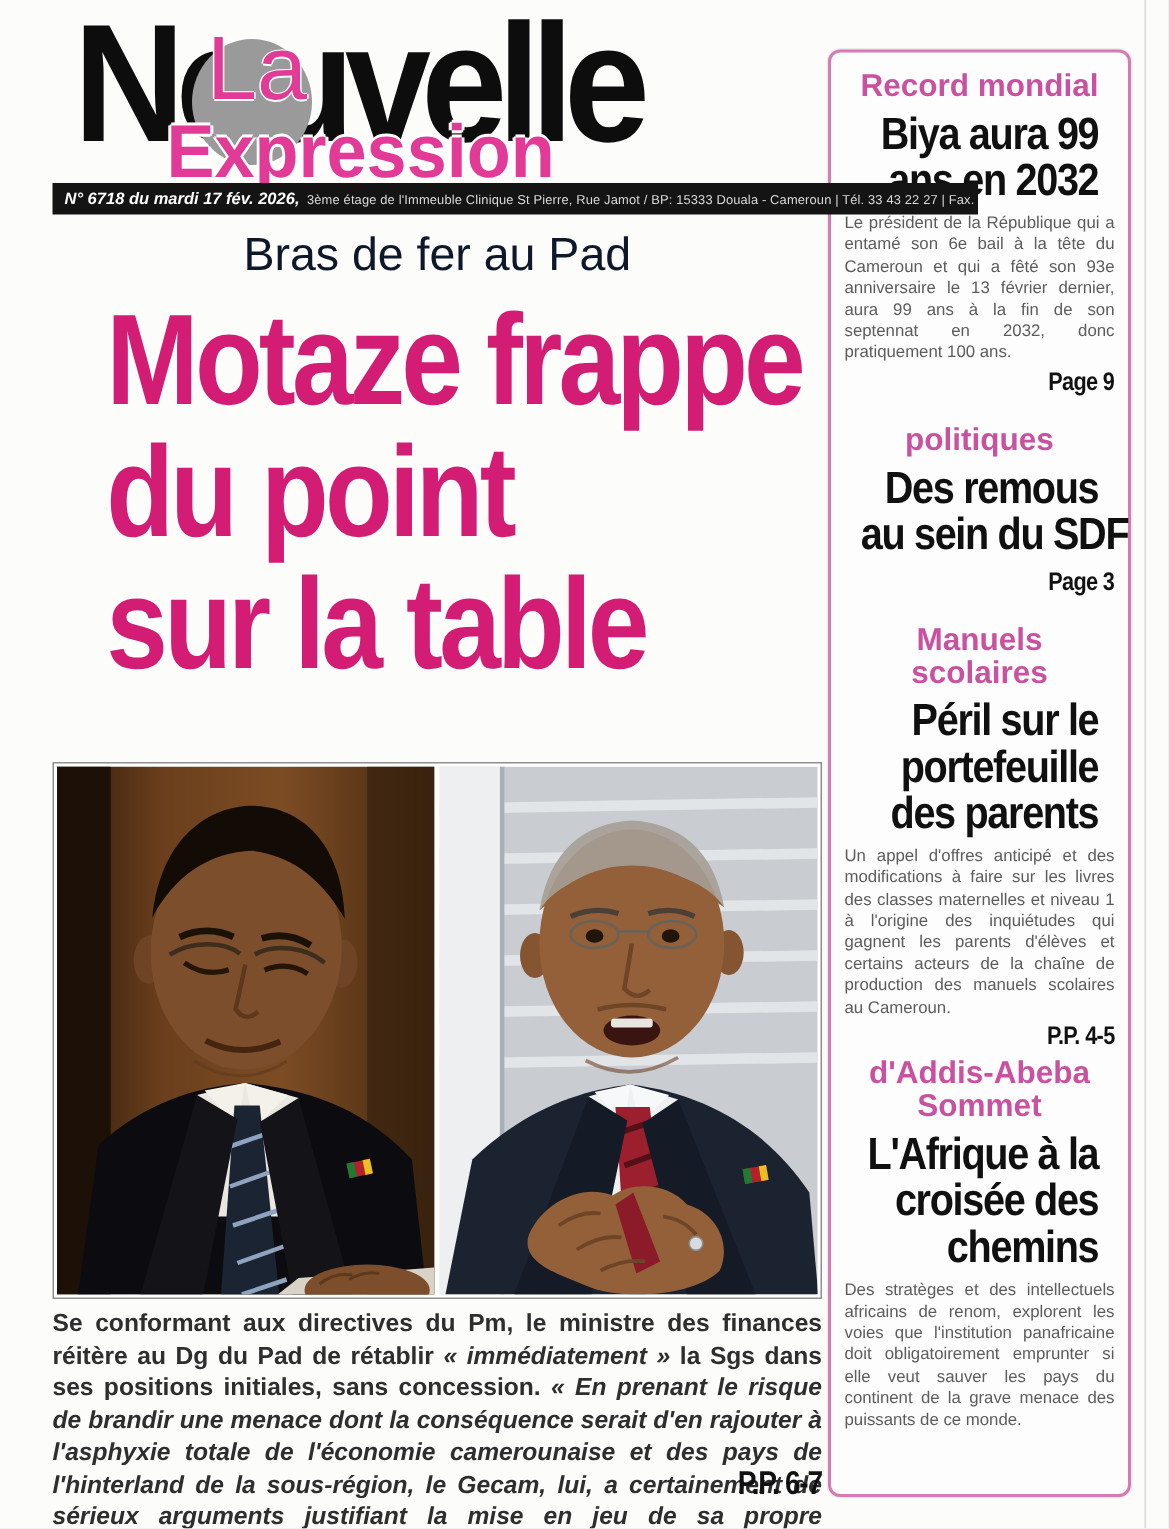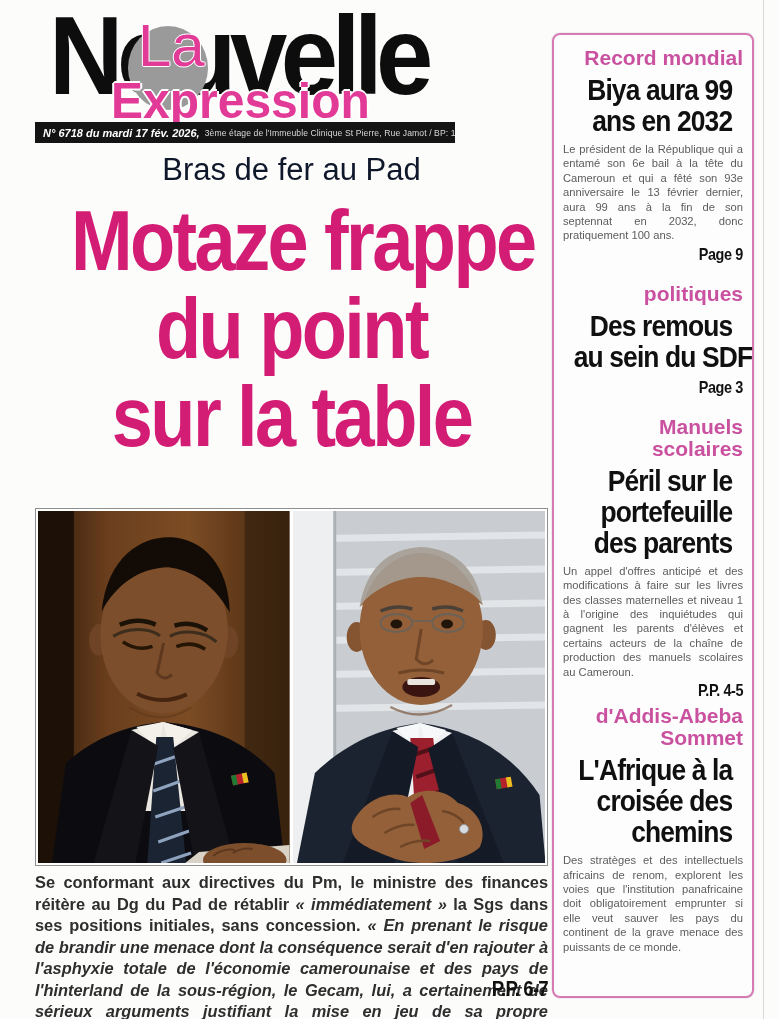--- a/index.html
+++ b/index.html
@@ -20,50 +20,50 @@
   .logo-black{position:absolute;left:14px;top:-14px;font-size:112px;line-height:1;font-weight:bold;
     letter-spacing:-7px;color:#0d0d0d;transform:scaleX(0.92);transform-origin:left center;z-index:1;}
   .logo-oval{position:absolute;left:93px;top:12px;width:80px;height:84px;border-radius:50%;
     background:var(--logo-gray);z-index:2;}
   .logo-la{position:absolute;left:103px;top:2px;font-size:60px;font-weight:normal;line-height:1;
     color:var(--masthead-pink);z-index:3;
     text-shadow:1px 0 #fff,-1px 0 #fff,0 1px #fff,0 -1px #fff;}
   .logo-expression{position:absolute;left:76px;top:62px;font-size:50px;font-weight:bold;line-height:1;
     letter-spacing:0px;color:var(--masthead-pink);z-index:4;transform:scaleX(0.96);transform-origin:left center;
     text-shadow:2px 0 #fff,-2px 0 #fff,0 2px #fff,0 -2px #fff,1px 1px #fff,-1px -1px #fff;}
-  .info-bar{position:absolute;left:35px;top:122px;width:420px;height:21px;background:var(--bar-black);
+  .info-bar{position:absolute;left:35px;top:122px;width:617px;height:21px;background:var(--bar-black);
     color:#fff;display:flex;align-items:center;padding:0 8px;white-space:nowrap;overflow:hidden;z-index:5;}
   .info-issue{font-size:11px;font-weight:bold;font-style:italic;margin-right:5px;}
   .info-address{font-size:8.6px;color:#d9d9d9;letter-spacing:0.1px;}
 
   
   .kicker{position:absolute;left:35px;top:152px;width:513px;text-align:center;
     font-size:31px;font-weight:normal;color:#0f172a;letter-spacing:0px;}
-  .headline{position:absolute;left:35px;top:196px;width:513px;text-align:center;z-index:1;}
+  .headline{position:absolute;left:35px;top:196px;width:513px;text-align:left;z-index:1;}
   .headline span{display:block;font-size:86px;line-height:88px;font-weight:bold;letter-spacing:-3px;
     color:var(--headline-pink);transform:scaleX(0.86);transform-origin:center;white-space:nowrap;}
   .photo-box{position:absolute;left:35px;top:508px;width:513px;height:358px;background:#fff;
     border:1px solid #8f8f8f;padding:2px;display:flex;gap:3px;}
   .photo-box svg{display:block;height:100%;}
 
   
   .lead-body{position:absolute;left:35px;top:872px;width:513px;font-size:16.4px;line-height:21.5px;
     color:#2e2e2e;text-align:justify;font-weight:bold;font-weight:600;}
   .lead-body em{font-style:italic;}
   .lead-ref{position:absolute;left:35px;top:976px;width:513px;text-align:right;}
   .lead-ref span{display:inline-block;font-size:22px;font-weight:bold;letter-spacing:-1px;color:#111;
     transform:scaleX(0.85);transform-origin:right center;}
 
   
   .sidebar{position:absolute;left:552px;top:33px;width:202px;height:965px;
     border:2px solid #d77ab4;border-radius:8px;padding:12px 9px 6px 9px;background:#fdfdfd;
     box-shadow:0 0 0 1px #eee;}
   .sb-article{margin-bottom:18px;}
   .sb-article.tight{margin-bottom:4px;}
-  .sb-section{text-align:right;margin-bottom:5px;}
+  .sb-section{text-align:center;margin-bottom:5px;}
   .sb-section span{display:block;font-size:21px;line-height:22px;font-weight:bold;color:var(--section-pink);}
   .sb-title{text-align:right;margin-bottom:6px;}
   .sb-title span{display:block;font-size:30px;line-height:31px;font-weight:bold;letter-spacing:-1px;
     color:#101010;transform:scaleX(0.88);transform-origin:center;white-space:nowrap;}
   .sb-body{font-size:11.2px;line-height:14.4px;color:#5c5c5c;text-align:justify;margin-bottom:2px;}
   .sb-ref{text-align:right;}
   .sb-ref span{display:inline-block;font-size:17px;font-weight:bold;letter-spacing:-0.5px;color:#111;
     transform:scaleX(0.85);transform-origin:right center;}
 </style>
 </head>

